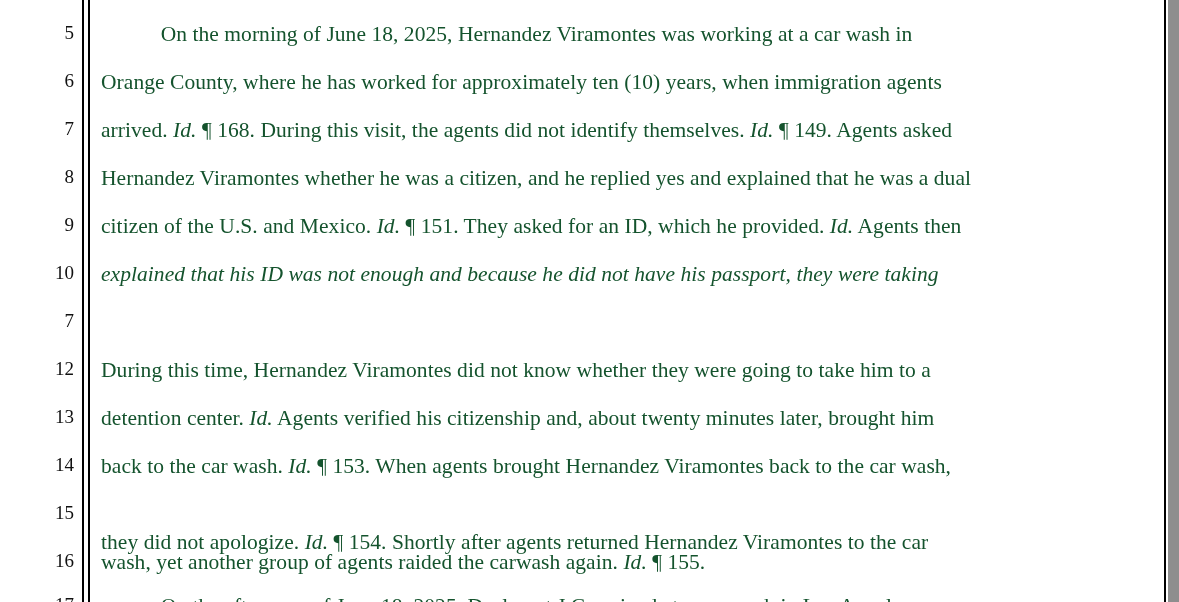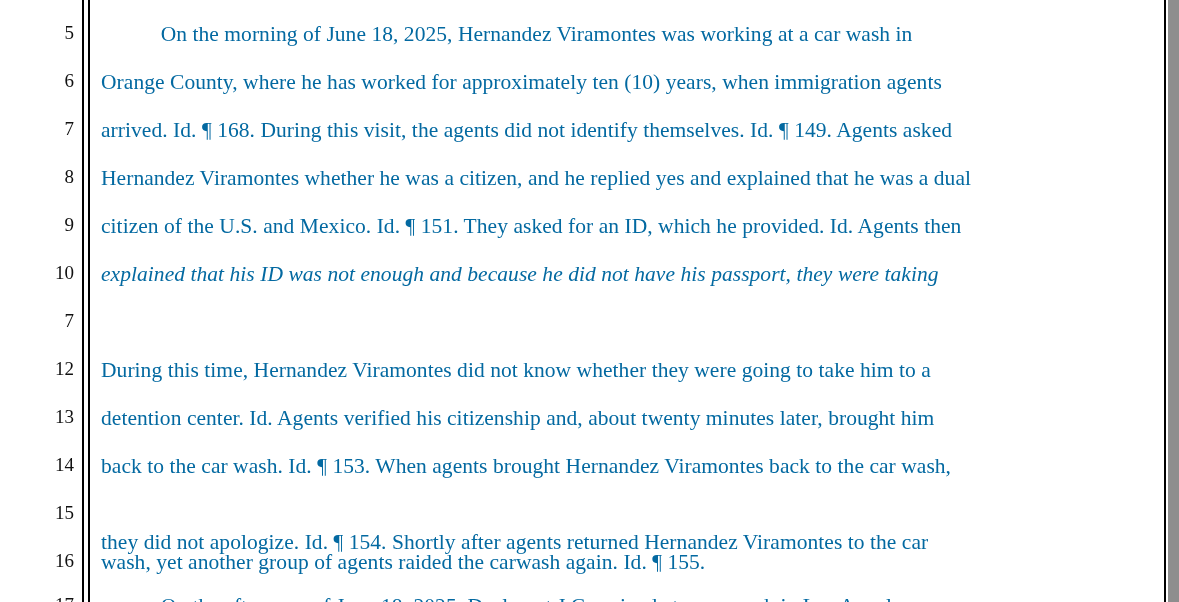--- a/index.html
+++ b/index.html
@@ -81,25 +81,26 @@
     left: 101px;
     top: 0;
     width: 1045px;
     height: 602px;
   }
   .text-line {
     position: absolute;
     left: 0;
     width: 1045px;
     font-size: 21.5px;
-    color: #0369a1;
+    color: #14532d;
     white-space: nowrap;
     letter-spacing: 0.05px;
   }
   .ital {
+    font-style: italic;
   }
 </style>
 </head>
 <body>
 
 <div id="page">
 
   <div class="left-strip"></div>
 
   <div class="linenums">

